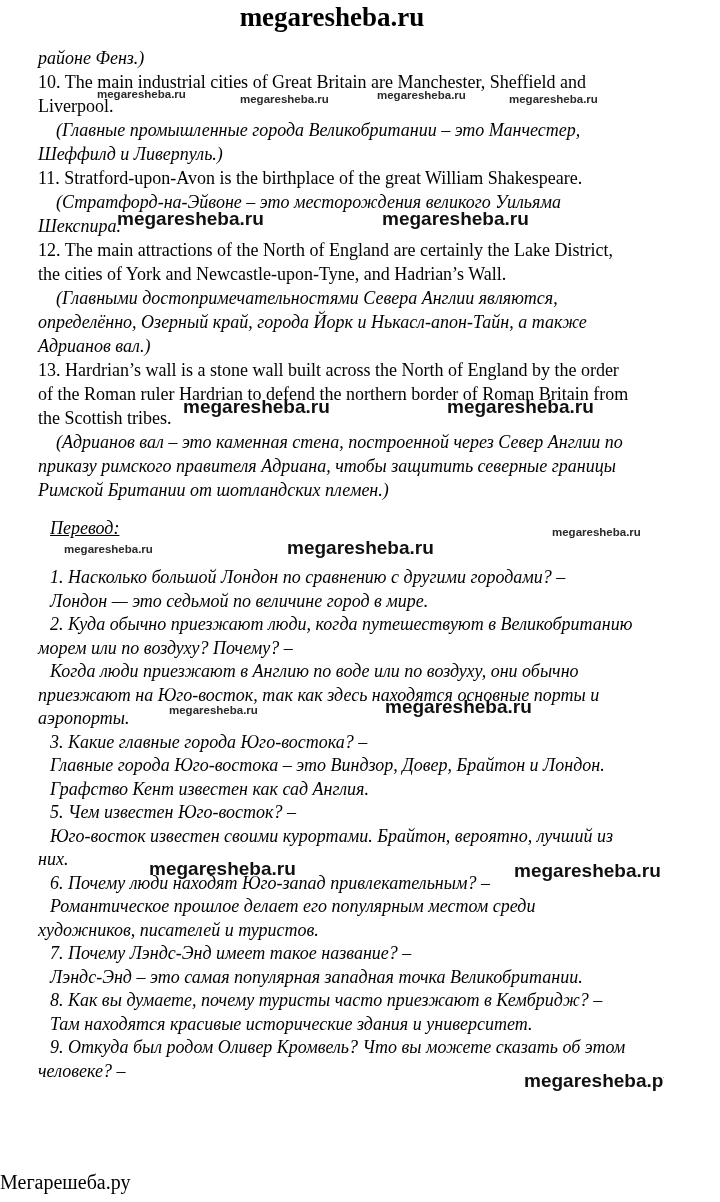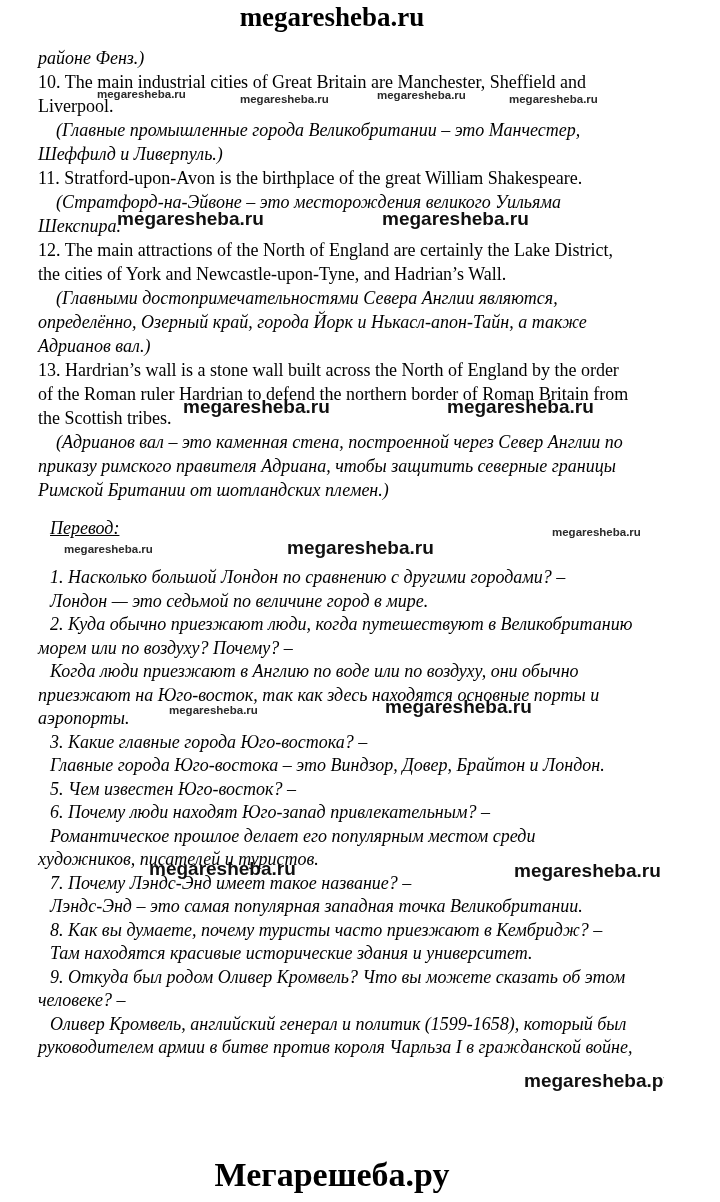--- a/index.html
+++ b/index.html
@@ -16,24 +16,23 @@
     position: absolute;
     top: 2px; left: 0; right: 0;
     text-align: center;
     font-family: "Liberation Serif", serif;
     font-weight: 700;
     font-size: 27px;
   }
   .site-footer {
     position: absolute;
     bottom: 8px; left: 0; right: 0;
-    text-align: center;
     font-family: "Liberation Serif", serif;
-    font-weight: 700;
-    font-size: 34px;
+    font-weight: 400;
+    font-size: 20px;
   }
   .body-text {
     position: absolute;
     top: 46px; left: 38px; right: 30px;
     font-size: 18px;
     line-height: 24px;
     text-align: left;
   }
   .body-text p { margin: 0; }
   .en { font-style: normal; }
@@ -88,29 +87,30 @@
     <p class="ru ind">(Адрианов вал – это каменная стена, построенной через Север Англии по приказу римского правителя Адриана, чтобы защитить северные границы Римской Британии от шотландских племен.)</p>
 
     <p class="heading"><span class="u">Перевод:</span></p>
 
     <p class="ru t">1. Насколько большой Лондон по сравнению с другими городами? –</p>
     <p class="ru t">Лондон — это седьмой по величине город в мире.</p>
     <p class="ru t">2. Куда обычно приезжают люди, когда путешествуют в Великобританию морем или по воздуху? Почему? –</p>
     <p class="ru t">Когда люди приезжают в Англию по воде или по воздуху, они обычно приезжают на Юго-восток, так как здесь находятся основные порты и аэропорты.</p>
     <p class="ru t">3. Какие главные города Юго-востока? –</p>
     <p class="ru t">Главные города Юго-востока – это Виндзор, Довер, Брайтон и Лондон.</p>
+    <p class="ru t">Графство Кент известен как сад Англия.</p>
     <p class="ru t">5. Чем известен Юго-восток? –</p>
+    <p class="ru t">Юго-восток известен своими курортами. Брайтон, вероятно, лучший из них.</p>
     <p class="ru t">6. Почему люди находят Юго-запад привлекательным? –</p>
     <p class="ru t">Романтическое прошлое делает его популярным местом среди художников, писателей и туристов.</p>
     <p class="ru t">7. Почему Лэндс-Энд имеет такое название? –</p>
     <p class="ru t">Лэндс-Энд – это самая популярная западная точка Великобритании.</p>
     <p class="ru t">8. Как вы думаете, почему туристы часто приезжают в Кембридж? –</p>
     <p class="ru t">Там находятся красивые исторические здания и университет.</p>
     <p class="ru t">9. Откуда был родом Оливер Кромвель? Что вы можете сказать об этом человеке? –</p>
-    <p class="ru t">Оливер Кромвель, английский генерал и политик (1599-1658), который был руководителем армии в битве против короля Чарльза I в гражданской войне,</p>
   </div>
 
   <span class="wm wm-small" style="left:97px;  top:88px;">megaresheba.ru</span>
   <span class="wm wm-small" style="left:240px; top:93px;">megaresheba.ru</span>
   <span class="wm wm-small" style="left:377px; top:89px;">megaresheba.ru</span>
   <span class="wm wm-small" style="left:509px; top:93px;">megaresheba.ru</span>
   <span class="wm wm-bold" style="left:117px; top:208px;">megaresheba.ru</span>
   <span class="wm wm-bold" style="left:382px; top:208px;">megaresheba.ru</span>
   <span class="wm wm-bold" style="left:183px; top:396px;">megaresheba.ru</span>
   <span class="wm wm-bold" style="left:447px; top:396px;">megaresheba.ru</span>

